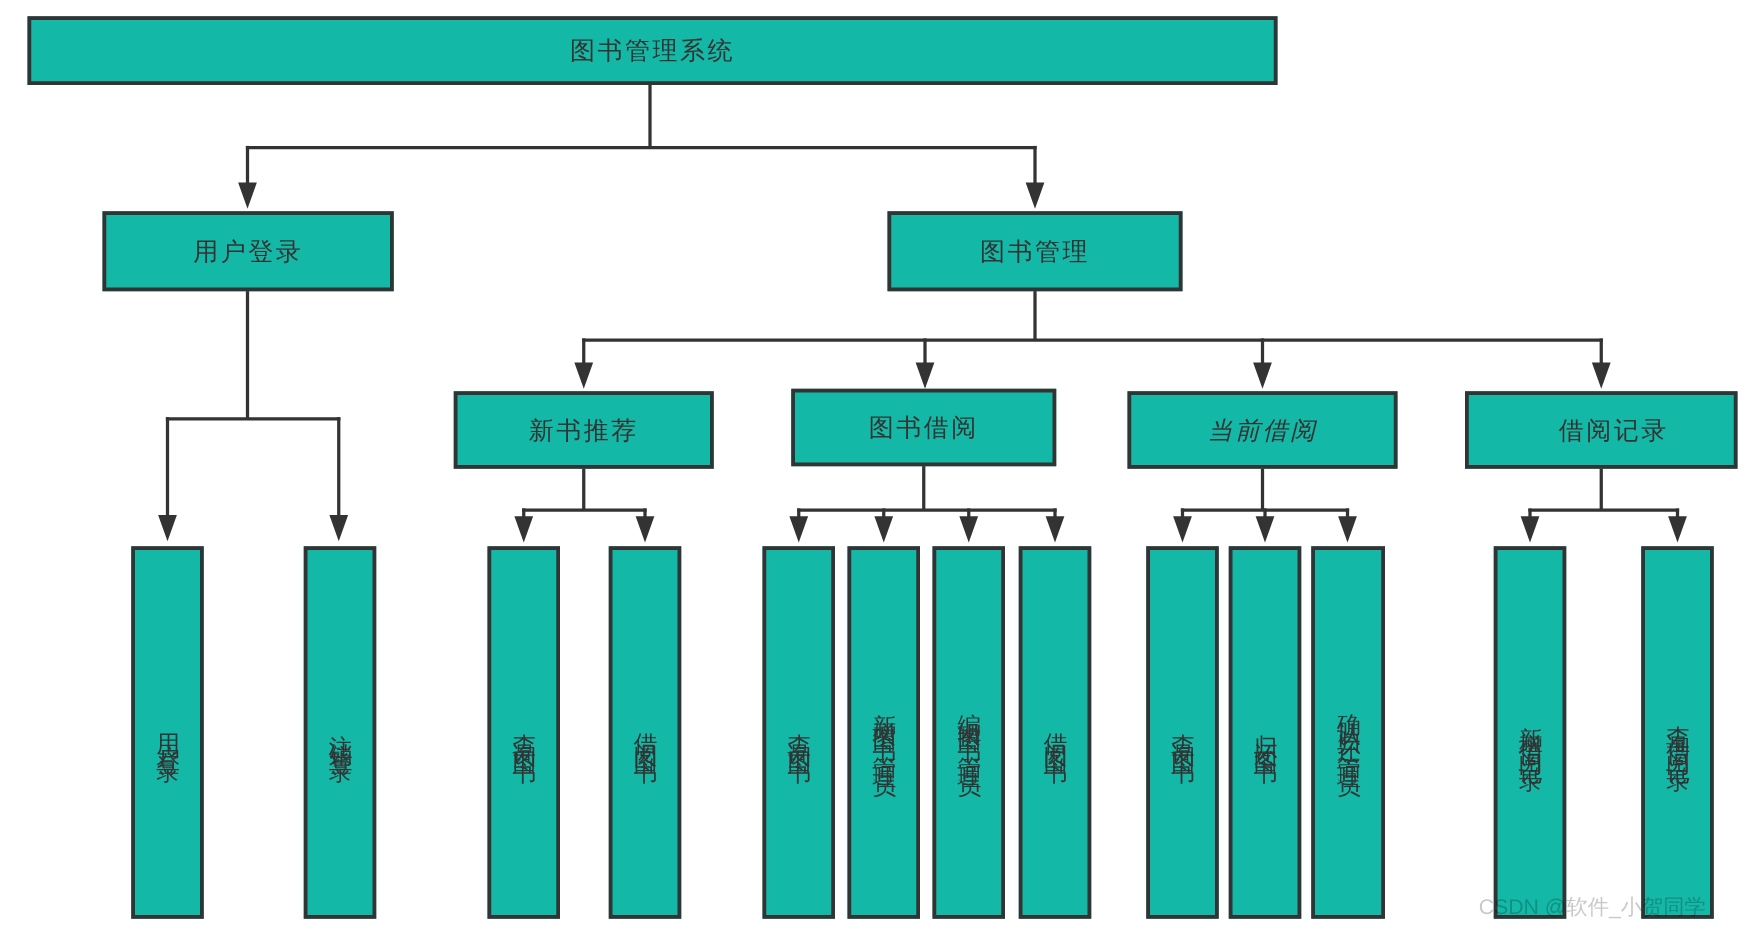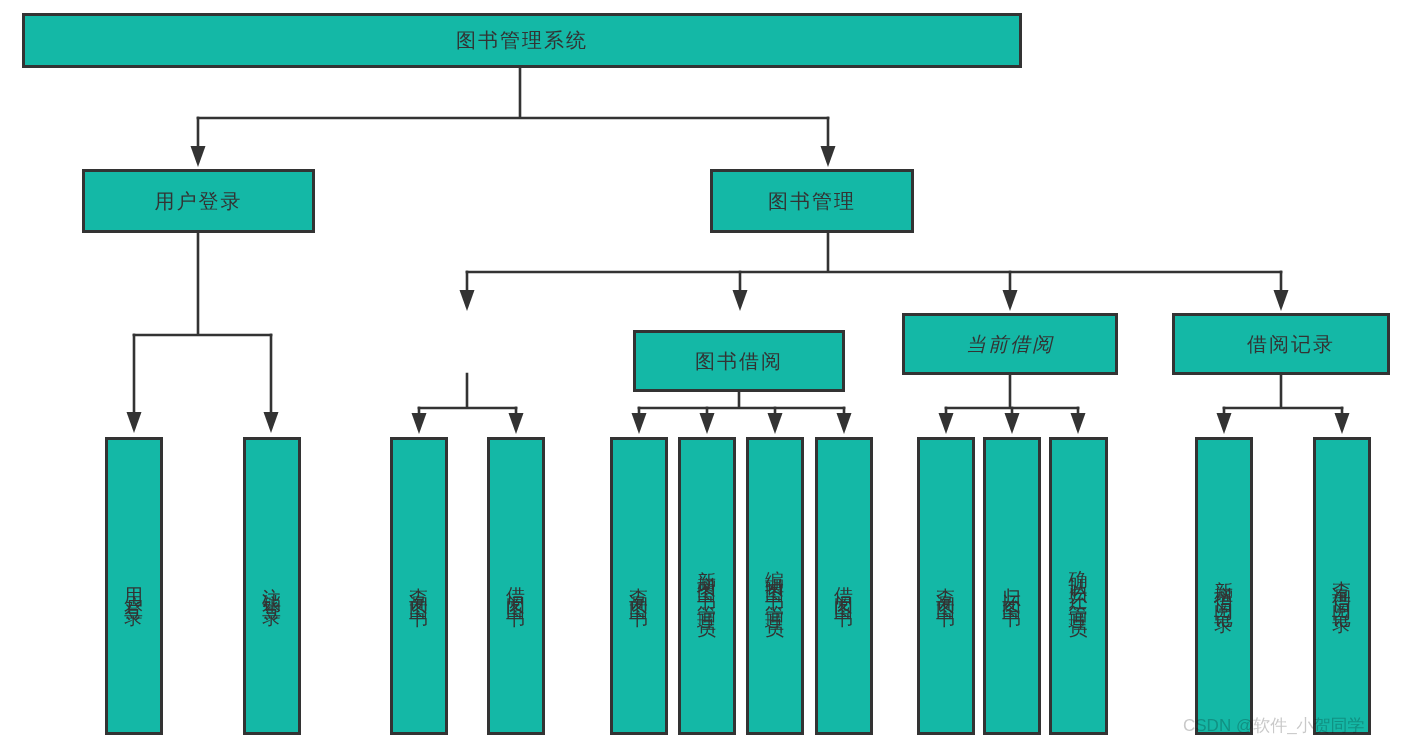--- a/index.html
+++ b/index.html
@@ -136,23 +136,24 @@
       <line x1="1224" y1="408" x2="1224" y2="418"></line>
       <polygon points="1216.5,413 1231.5,413 1224,434"></polygon>
       <line x1="1342" y1="408" x2="1342" y2="418"></line>
       <polygon points="1334.5,413 1349.5,413 1342,434"></polygon>
     </g>
   </svg>
 
   <div class="node root-node" style="left:22px; top:13px; width:1000px; height:55px;">图书管理系统</div>
 
   <div class="node" style="left:82px; top:169px; width:233px; height:64px;">用户登录</div>
-  <div class="node" style="left:710px; top:169px; width:204px; height:64px;">图书管理</div>
+  <div class="node" style="left:710px; top:169px; width:236px; height:64px;">图书管理</div>
 
-  <div class="node" style="left:633px; top:330px; width:212px; height:62px;">图书借阅</div>
+  <div class="node" style="left:363px; top:313px; width:208px; height:62px;">新书推荐</div>
+  <div class="node" style="left:633px; top:311px; width:212px; height:62px;">图书借阅</div>
   <div class="node" style="left:902px; top:313px; width:216px; height:62px;font-style:italic;">当前借阅</div>
   <div class="node" style="left:1172px; top:313px; width:218px; height:62px;padding-left:20px;">借阅记录</div>
 
   <div class="node leaf" style="left:105px; top:437px; width:58px; height:298px;">用户登录</div>
   <div class="node leaf" style="left:243px; top:437px; width:58px; height:298px;">注销登录</div>
 
   <div class="node leaf" style="left:390px; top:437px; width:58px; height:298px;">查询图书</div>
   <div class="node leaf" style="left:487px; top:437px; width:58px; height:298px;">借阅图书</div>
 
   <div class="node leaf" style="left:610px; top:437px; width:58px; height:298px;">查询图书</div>

